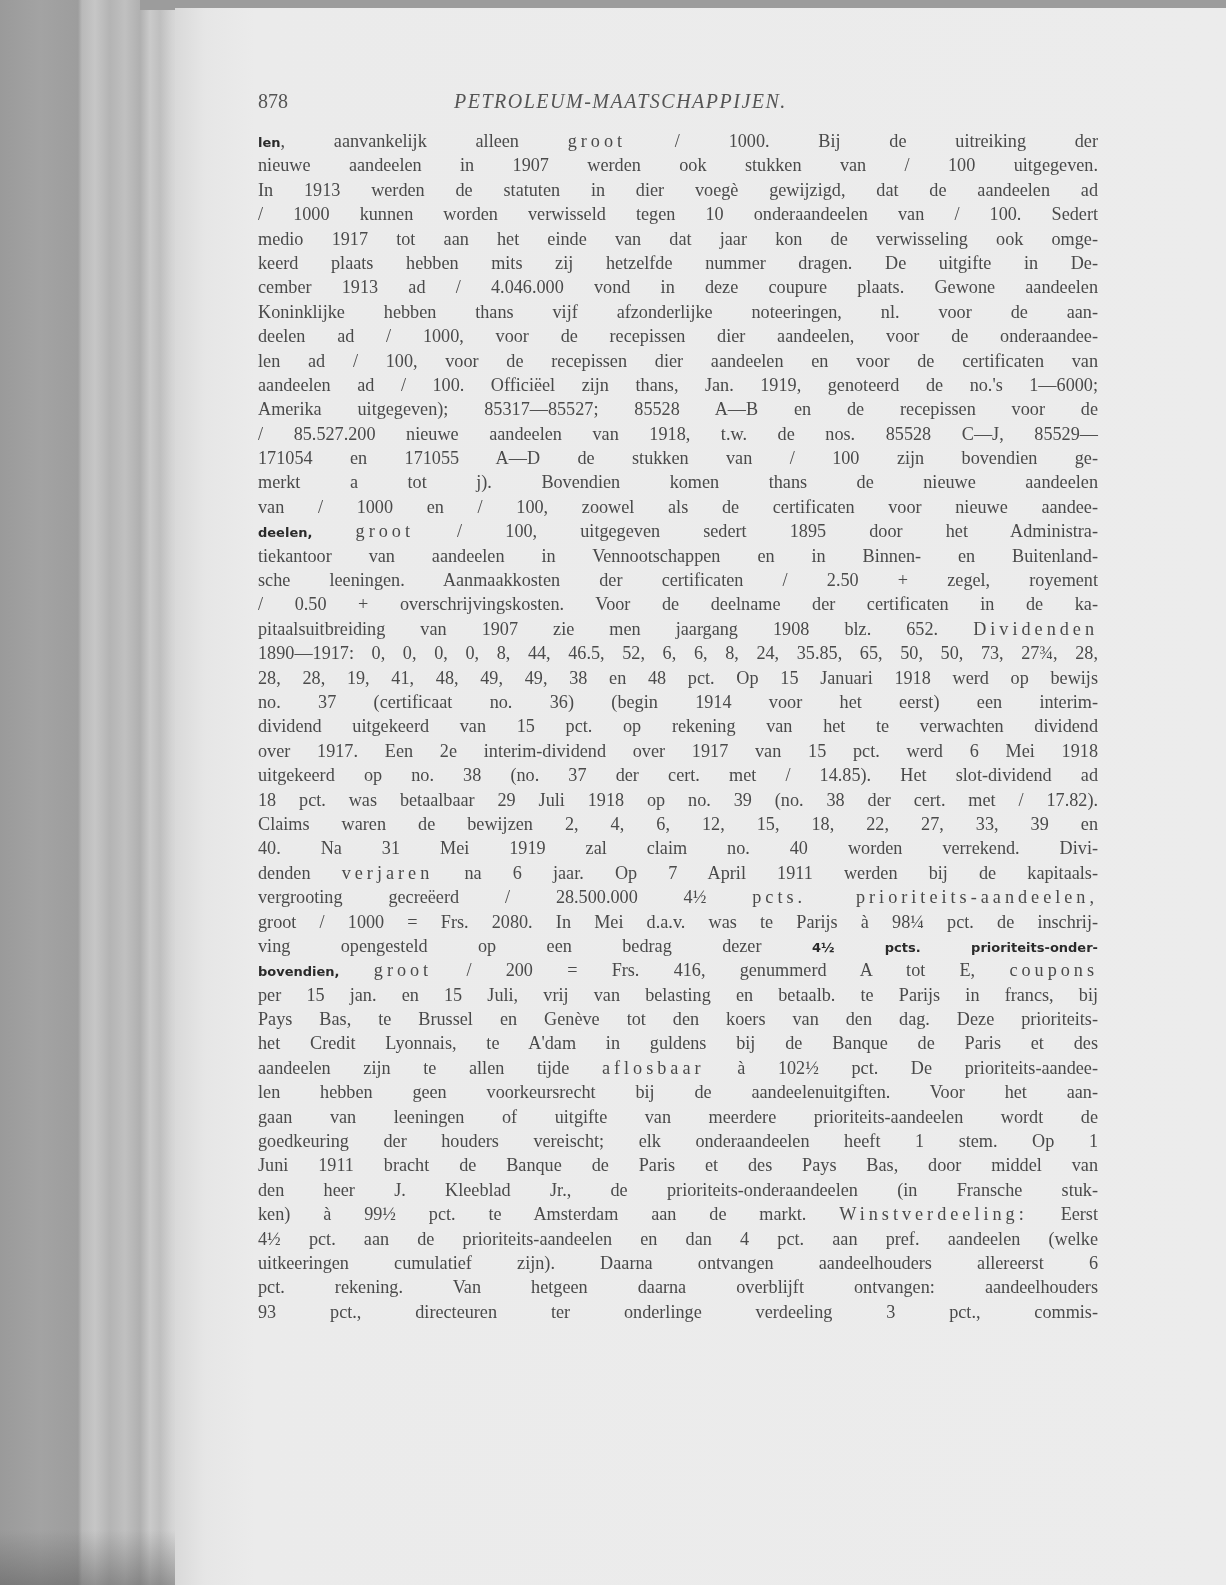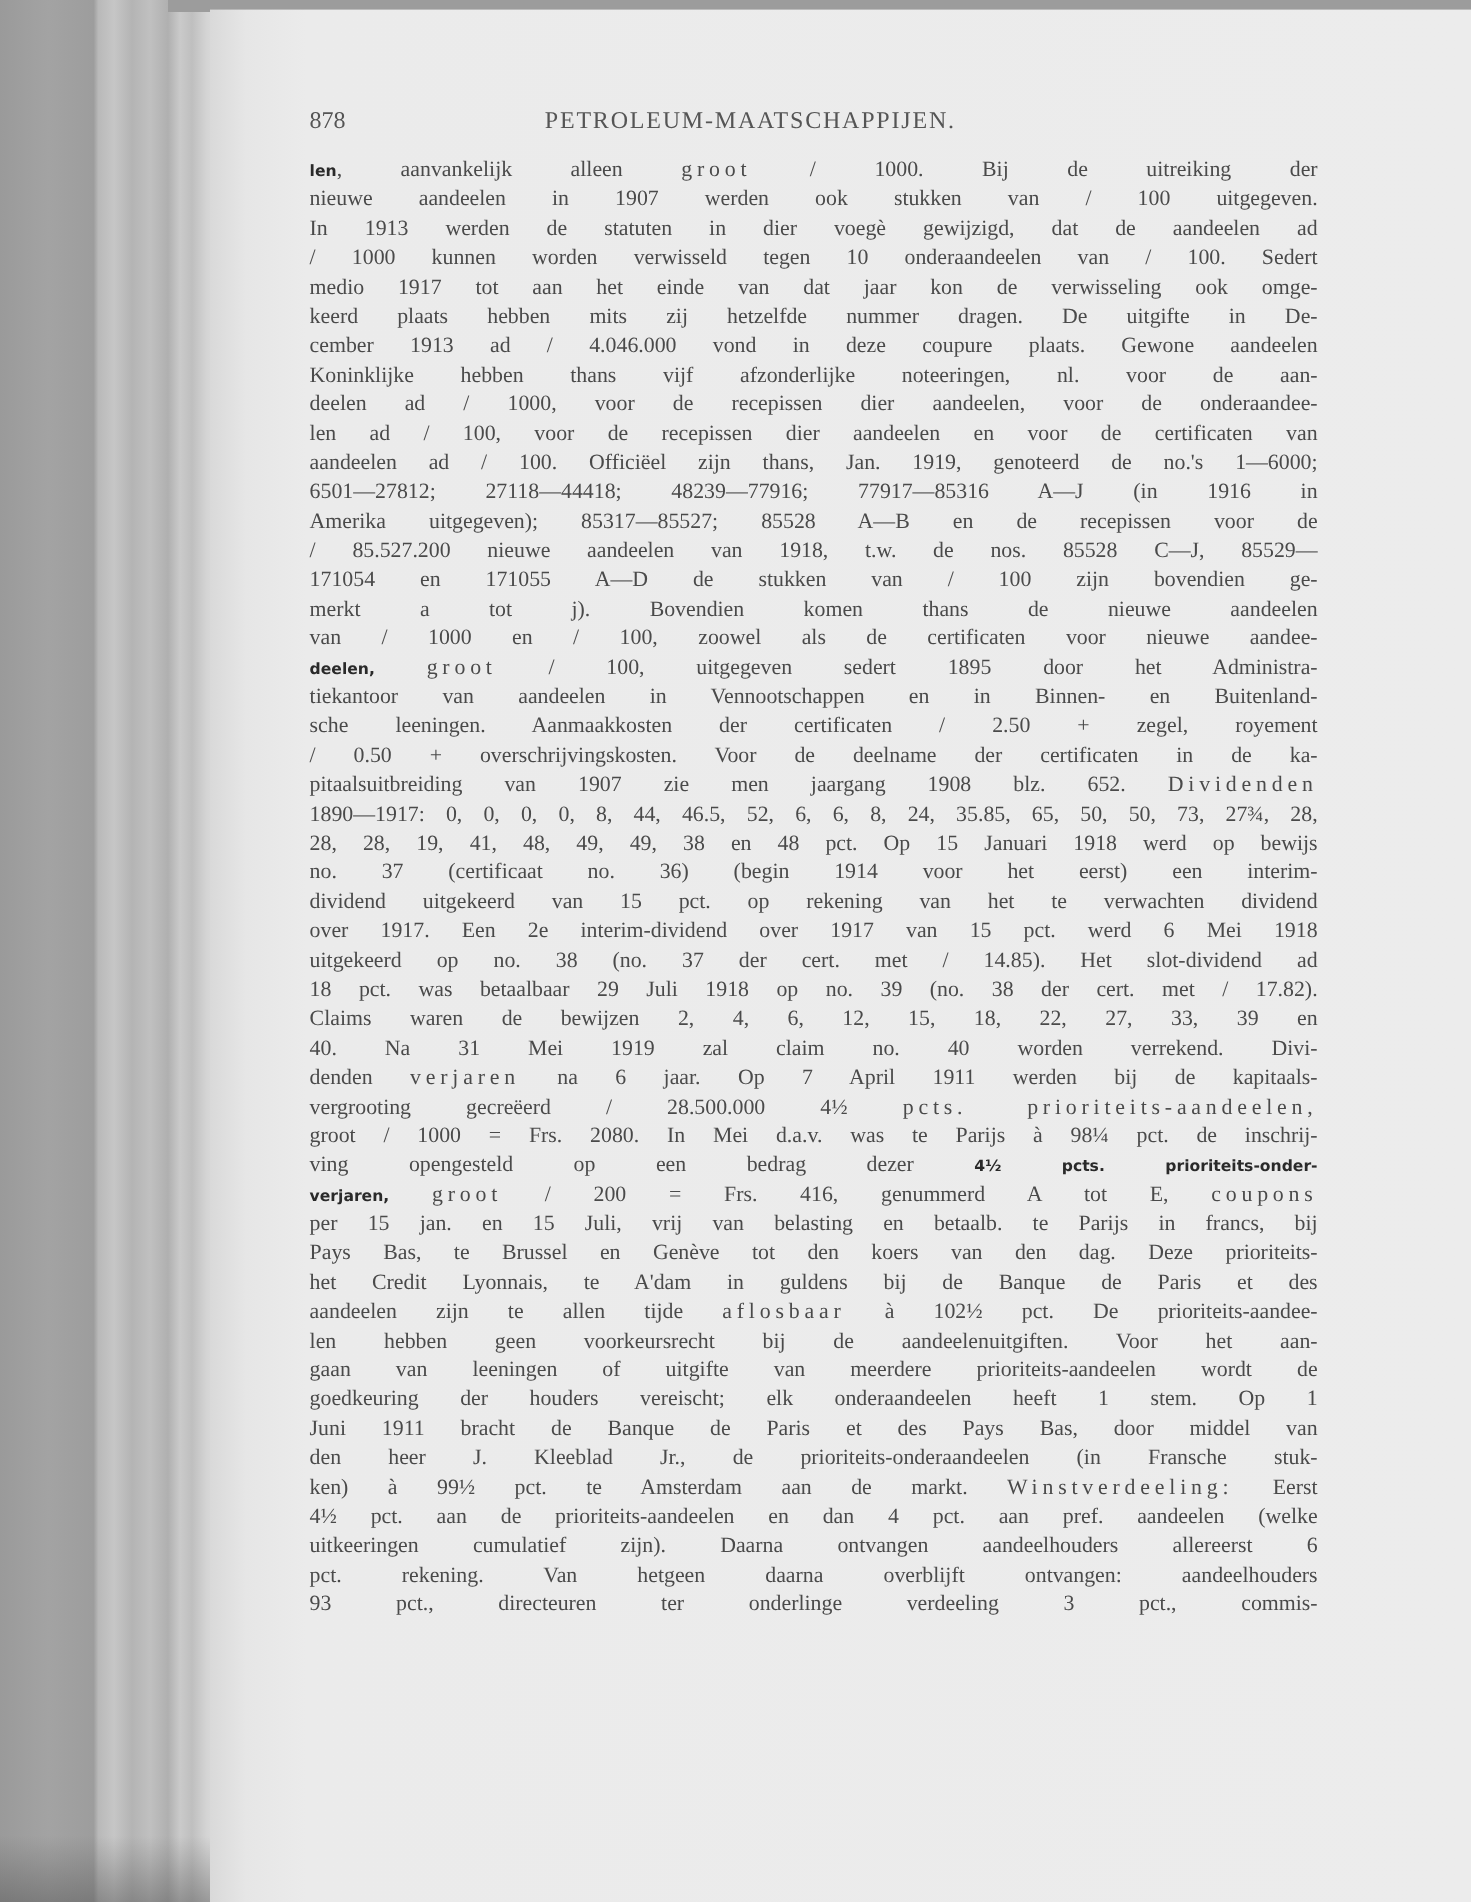--- a/index.html
+++ b/index.html
@@ -25,21 +25,21 @@
     .page-top-edge {
       position: absolute; left: 140px; top: 0; width: 1086px; height: 10px;
       background: #9c9c9c;
     }
     .running-head {
       position: absolute; left: 258px; top: 90px; width: 840px; height: 24px;
       font-family: "Liberation Serif", serif; font-size: 20px; color: #555;
     }
     .running-head .pageno { position: absolute; left: 0; top: 0; }
     .running-head .title {
-      position: absolute; left: 196px; top: 0; letter-spacing: 1.5px;
+      position: absolute; left: 196px; top: 0; font-style: italic; letter-spacing: 1.5px;
     }
     .body-text {
       position: absolute; left: 258px; top: 129px; width: 840px;
       font-family: "Liberation Serif", serif; font-size: 18.2px; line-height: 24.4px;
       color: #4a4a4a;
     }
     .line {
       display: block; height: 24.4px; white-space: nowrap;
       text-align: justify; text-align-last: justify;
     }
@@ -65,21 +65,20 @@
     <span class="line"><span>nieuwe aandeelen in 1907 werden ook stukken van / 100 uitgegeven.</span></span>
     <span class="line"><span>In 1913 werden de statuten in dier voegè gewijzigd, dat de aandeelen ad</span></span>
     <span class="line"><span>/ 1000 kunnen worden verwisseld tegen 10 onderaandeelen van / 100. Sedert</span></span>
     <span class="line"><span>medio 1917 tot aan het einde van dat jaar kon de verwisseling ook omge-</span></span>
     <span class="line"><span>keerd plaats hebben mits zij hetzelfde nummer dragen. De uitgifte in De-</span></span>
     <span class="line"><span>cember 1913 ad / 4.046.000 vond in deze coupure plaats. Gewone aandeelen</span></span>
     <span class="line"><span>Koninklijke hebben thans vijf afzonderlijke noteeringen, nl. voor de aan-</span></span>
     <span class="line"><span>deelen ad / 1000, voor de recepissen dier aandeelen, voor de onderaandee-</span></span>
     <span class="line"><span>len ad / 100, voor de recepissen dier aandeelen en voor de certificaten van</span></span>
     <span class="line"><span>aandeelen ad / 100. Officiëel zijn thans, Jan. 1919, genoteerd de no.'s 1—6000;</span></span>
-    <span class="line"><span>6501—27812; 27118—44418; 48239—77916; 77917—85316 A—J (in 1916 in</span></span>
     <span class="line"><span>Amerika uitgegeven); 85317—85527; 85528 A—B en de recepissen voor de</span></span>
     <span class="line"><span>/ 85.527.200 nieuwe aandeelen van 1918, t.w. de nos. 85528 C—J, 85529—</span></span>
     <span class="line"><span>171054 en 171055 A—D de stukken van / 100 zijn bovendien ge-</span></span>
     <span class="line"><span>merkt a tot j). Bovendien komen thans de nieuwe aandeelen</span></span>
     <span class="line"><span>van / 1000 en / 100, zoowel als de certificaten voor nieuwe aandee-</span></span>
     <span class="line"><span class="b">deelen,</span><span> </span><span class="sp">groot</span><span> / 100, uitgegeven sedert 1895 door het Administra-</span></span>
     <span class="line"><span>tiekantoor van aandeelen in Vennootschappen en in Binnen- en Buitenland-</span></span>
     <span class="line"><span>sche leeningen. Aanmaakkosten der certificaten / 2.50 + zegel, royement</span></span>
     <span class="line"><span>/ 0.50 + overschrijvingskosten. Voor de deelname der certificaten in de ka-</span></span>
     <span class="line"><span>pitaalsuitbreiding van 1907 zie men jaargang 1908 blz. 652. </span><span class="sp">Dividenden</span></span>
@@ -89,21 +88,21 @@
     <span class="line"><span>dividend uitgekeerd van 15 pct. op rekening van het te verwachten dividend</span></span>
     <span class="line"><span>over 1917. Een 2e interim-dividend over 1917 van 15 pct. werd 6 Mei 1918</span></span>
     <span class="line"><span>uitgekeerd op no. 38 (no. 37 der cert. met / 14.85). Het slot-dividend ad</span></span>
     <span class="line"><span>18 pct. was betaalbaar 29 Juli 1918 op no. 39 (no. 38 der cert. met / 17.82).</span></span>
     <span class="line"><span>Claims waren de bewijzen 2, 4, 6, 12, 15, 18, 22, 27, 33, 39 en</span></span>
     <span class="line"><span>40. Na 31 Mei 1919 zal claim no. 40 worden verrekend. Divi-</span></span>
     <span class="line"><span>denden </span><span class="sp">verjaren</span><span> na 6 jaar. Op 7 April 1911 werden bij de kapitaals-</span></span>
     <span class="line"><span>vergrooting gecreëerd / 28.500.000 4½ </span><span class="sp">pcts. prioriteits-aandeelen,</span></span>
     <span class="line"><span>groot / 1000 = Frs. 2080. In Mei d.a.v. was te Parijs à 98¼ pct. de inschrij-</span></span>
     <span class="line"><span>ving opengesteld op een bedrag dezer </span><span class="b">4½ pcts. prioriteits-onder-</span></span>
-    <span class="line"><span class="b">verjaren,</span><span> </span><span class="sp">groot</span><span> / 200 = Frs. 416, genummerd A tot E, </span><span class="sp">coupons</span></span>
+    <span class="line"><span class="b">bovendien,</span><span> </span><span class="sp">groot</span><span> / 200 = Frs. 416, genummerd A tot E, </span><span class="sp">coupons</span></span>
     <span class="line"><span>per 15 jan. en 15 Juli, vrij van belasting en betaalb. te Parijs in francs, bij</span></span>
     <span class="line"><span>Pays Bas, te Brussel en Genève tot den koers van den dag. Deze prioriteits-</span></span>
     <span class="line"><span>het Credit Lyonnais, te A'dam in guldens bij de Banque de Paris et des</span></span>
     <span class="line"><span>aandeelen zijn te allen tijde </span><span class="sp">aflosbaar</span><span> à 102½ pct. De prioriteits-aandee-</span></span>
     <span class="line"><span>len hebben geen voorkeursrecht bij de aandeelenuitgiften. Voor het aan-</span></span>
     <span class="line"><span>gaan van leeningen of uitgifte van meerdere prioriteits-aandeelen wordt de</span></span>
     <span class="line"><span>goedkeuring der houders vereischt; elk onderaandeelen heeft 1 stem. Op 1</span></span>
     <span class="line"><span>Juni 1911 bracht de Banque de Paris et des Pays Bas, door middel van</span></span>
     <span class="line"><span>den heer J. Kleeblad Jr., de prioriteits-onderaandeelen (in Fransche stuk-</span></span>
     <span class="line"><span>ken) à 99½ pct. te Amsterdam aan de markt. </span><span class="sp">Winstverdeeling:</span><span> Eerst</span></span>

